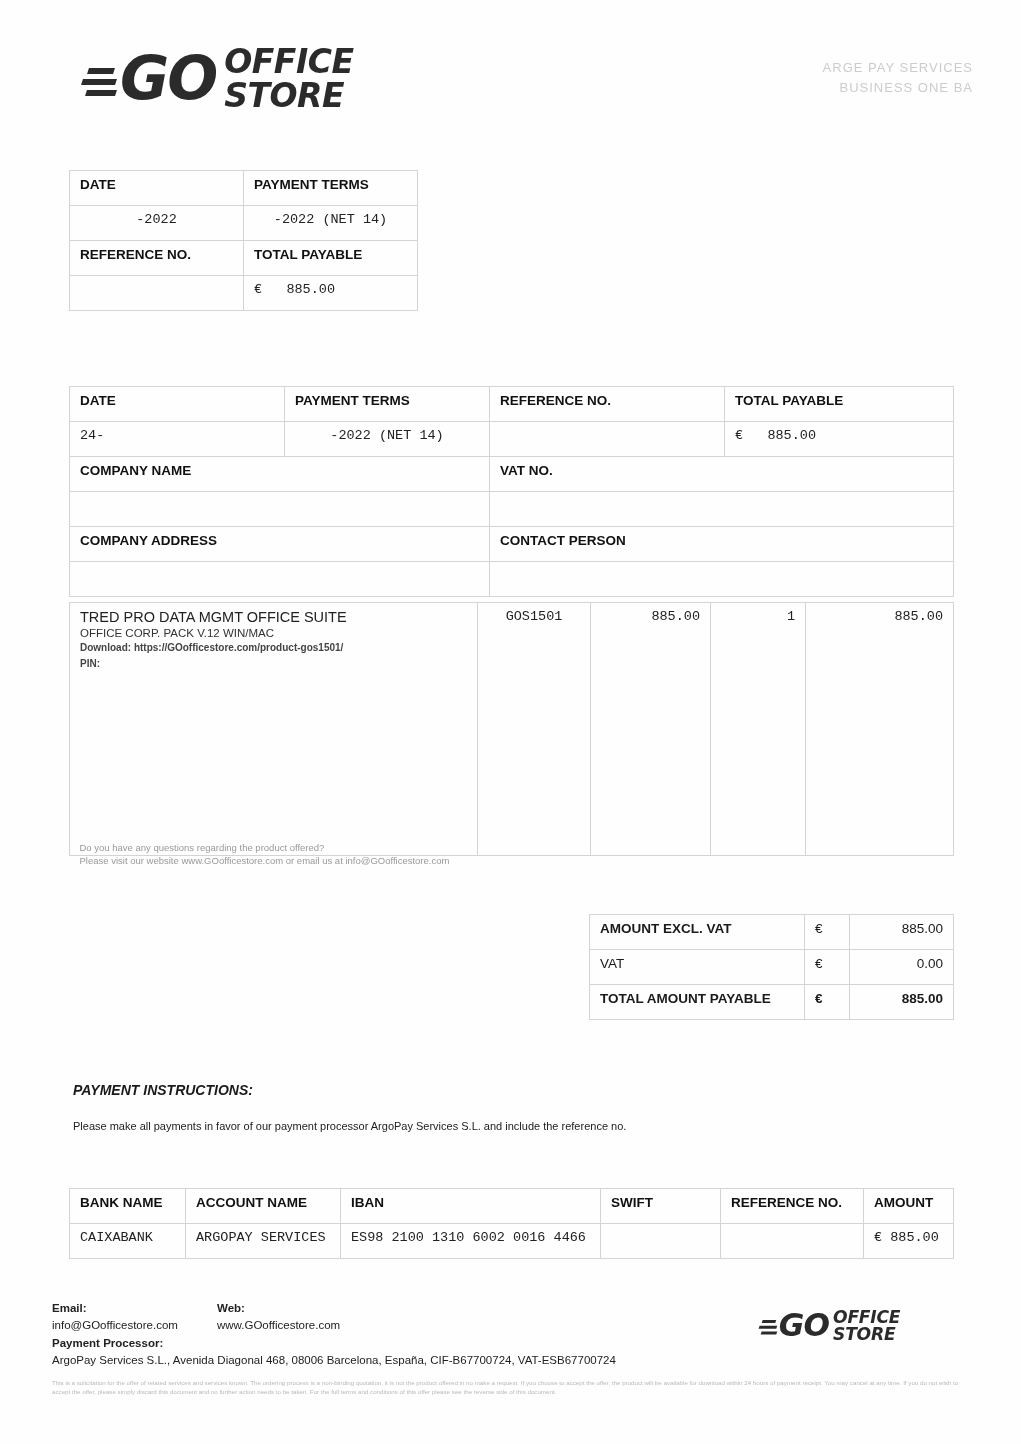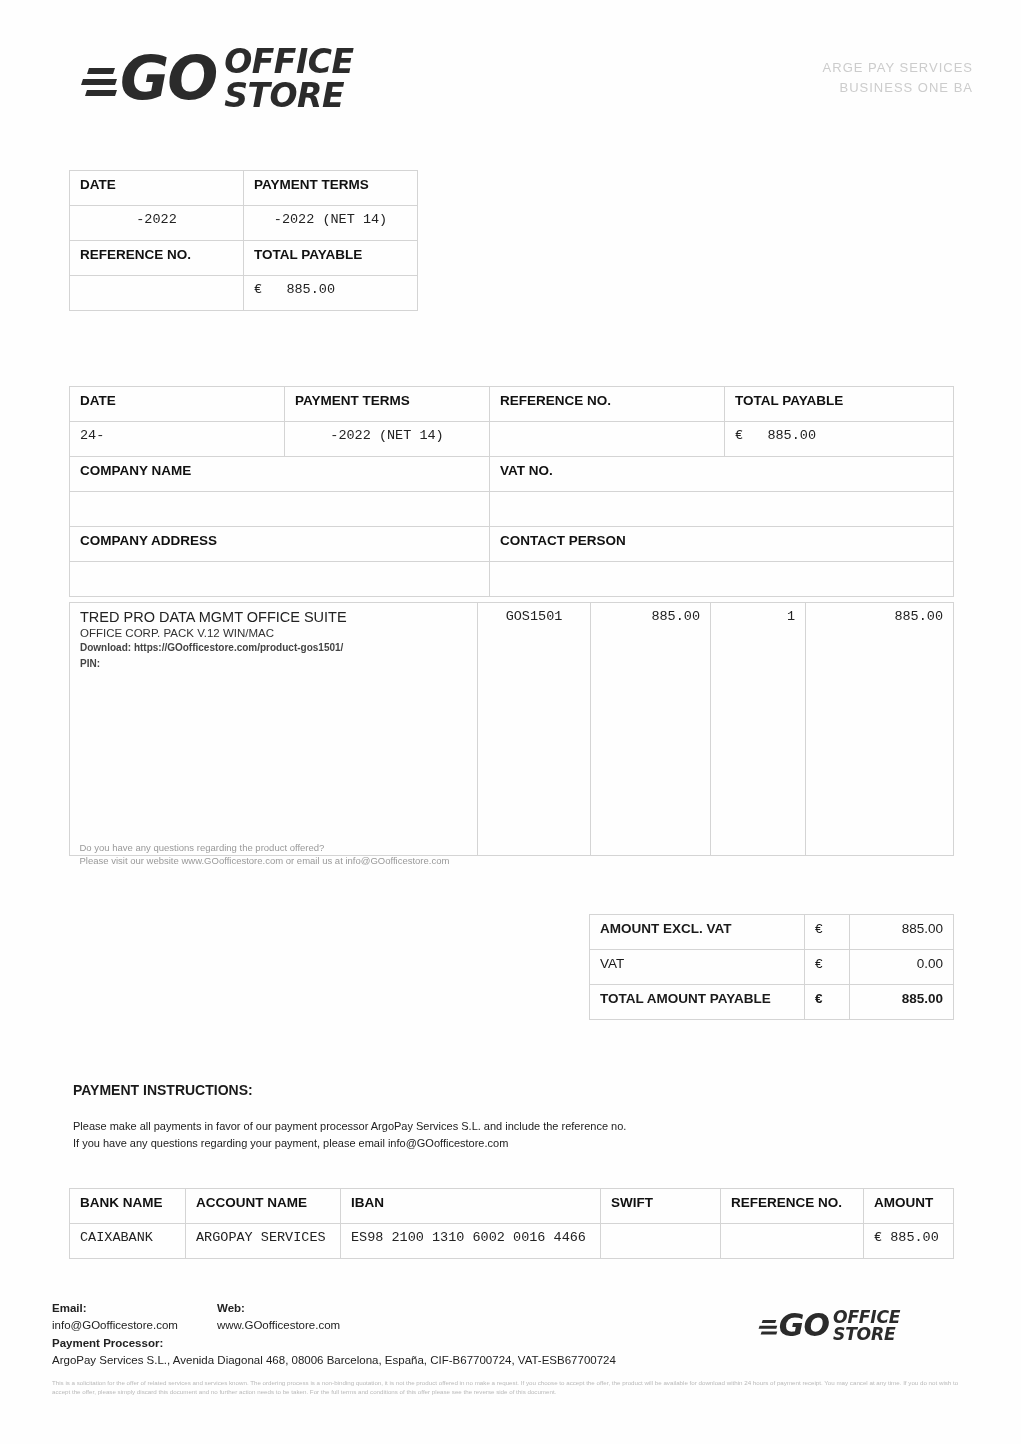--- a/index.html
+++ b/index.html
@@ -116,20 +116,21 @@
     line-height: 1.45;
   }
 
   
   .pi-title {
     position: absolute;
     left: 73px;
     top: 1082px;
     font-weight: bold;
     font-size: 14px;
+    font-style: italic;
   }
   .pi-body {
     position: absolute;
     left: 73px;
     top: 1118px;
     font-size: 11px;
     line-height: 1.55;
     color: #222;
   }
 
@@ -298,21 +299,20 @@
         <td class="bold">TOTAL AMOUNT PAYABLE</td>
         <td class="bold">€</td>
         <td class="r bold">885.00</td>
       </tr>
     </tbody>
   </table>
 
   <div class="pi-title">PAYMENT INSTRUCTIONS:</div>
   <div class="pi-body">
     <div>Please make all payments in favor of our payment processor ArgoPay Services S.L. and include the reference no.</div>
-    <div>If you have any questions regarding your payment, please email info@GOofficestore.com</div>
   </div>
 
   <table class="doc" style="left:69px; top:1188px; width:884px;">
     <colgroup>
       <col style="width:116px">
         <col style="width:155px">
         <col style="width:260px">
         <col style="width:120px">
         <col style="width:143px">
         <col style="width:90px">

